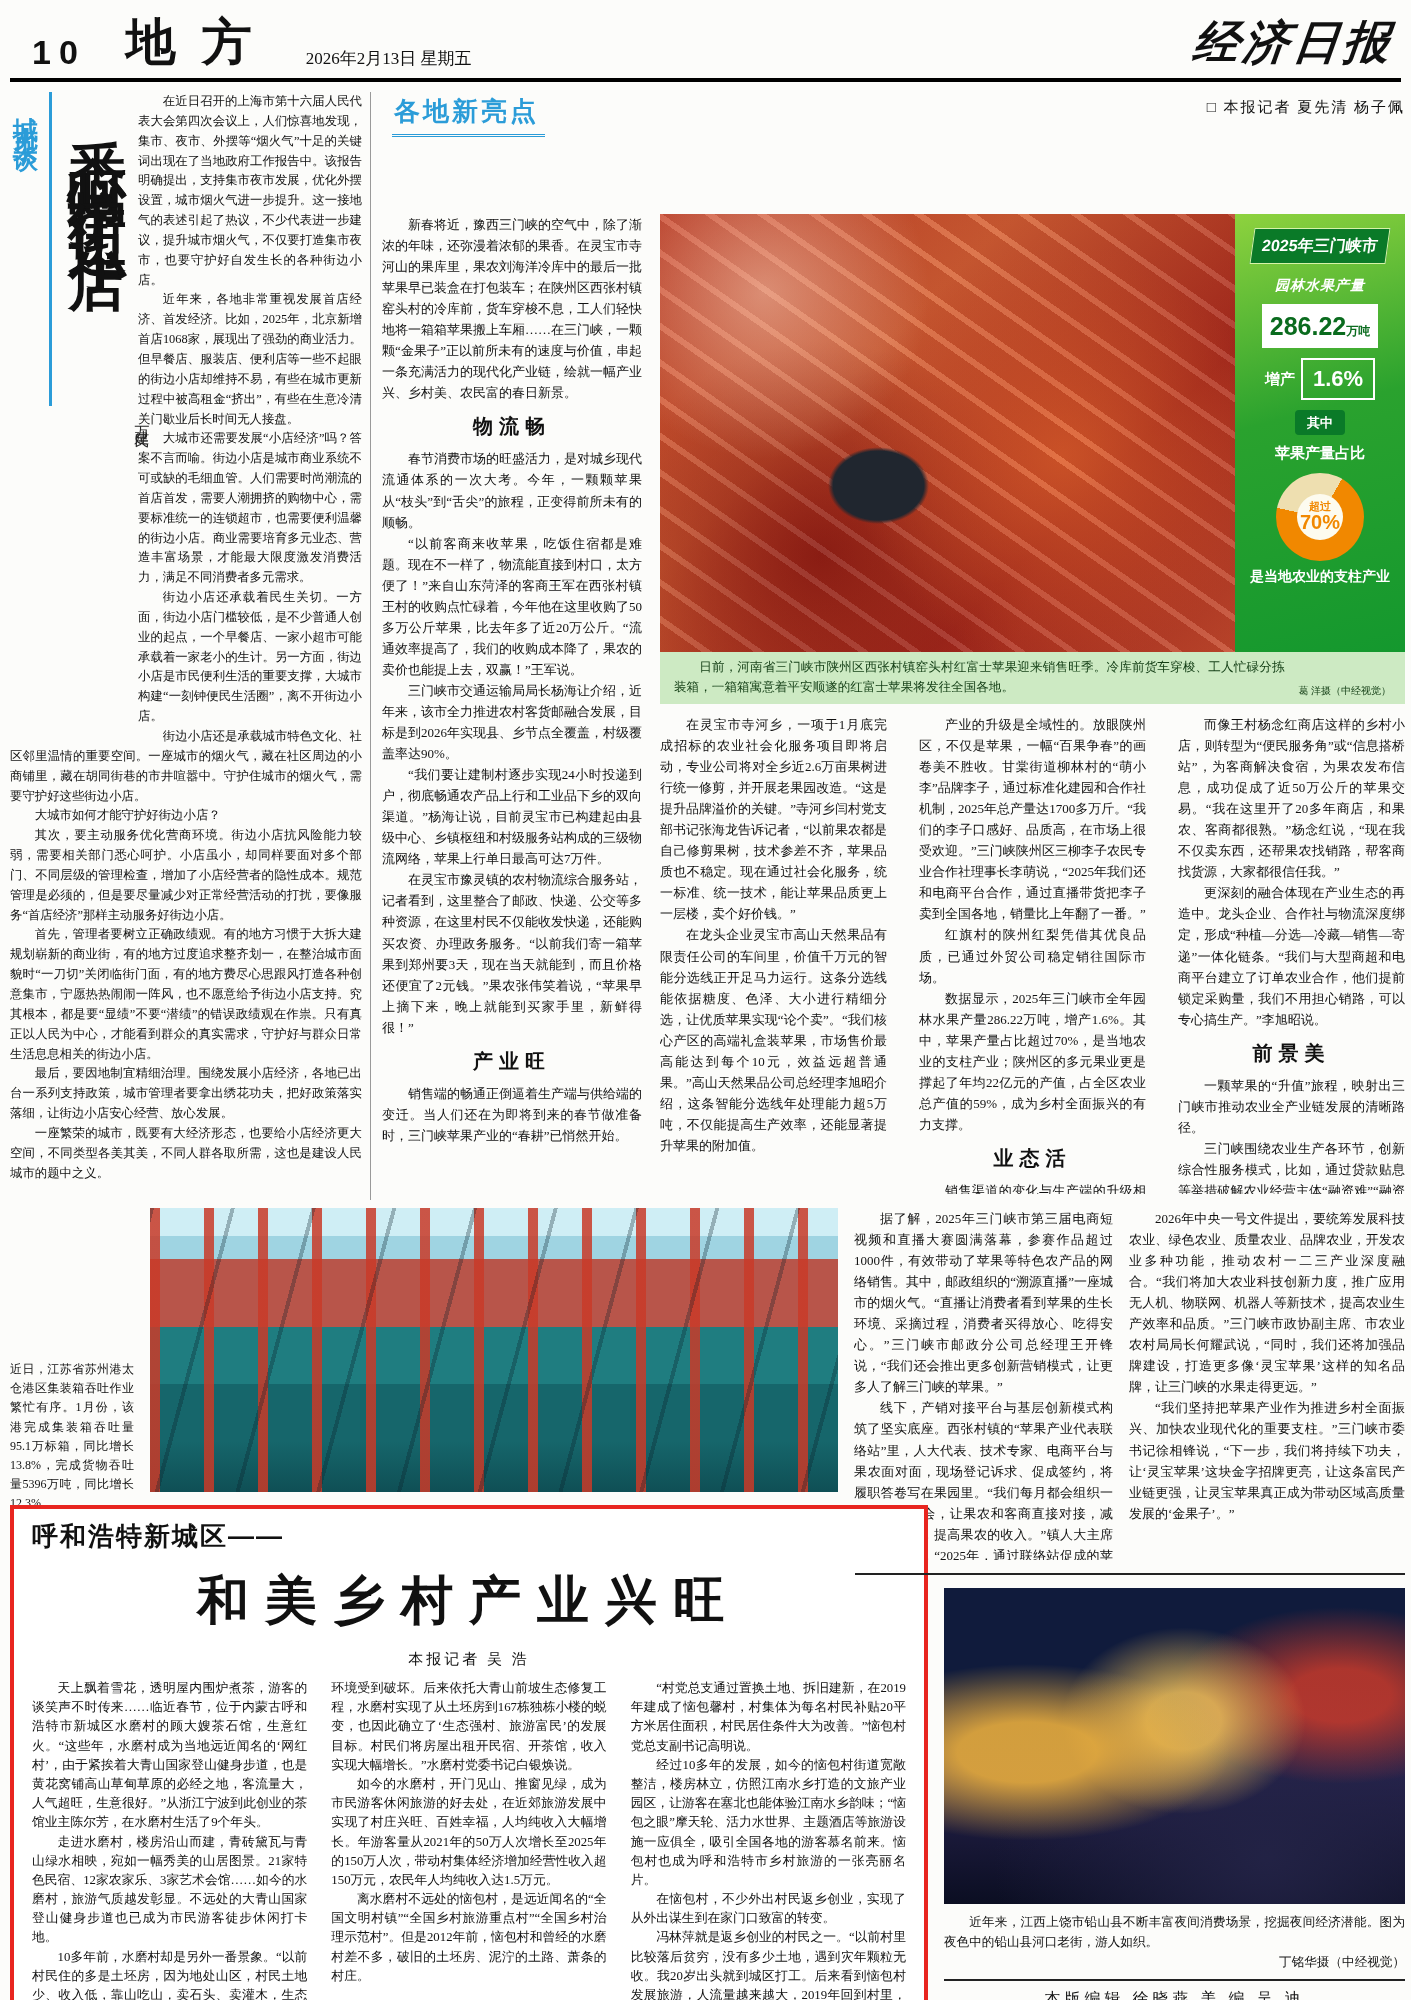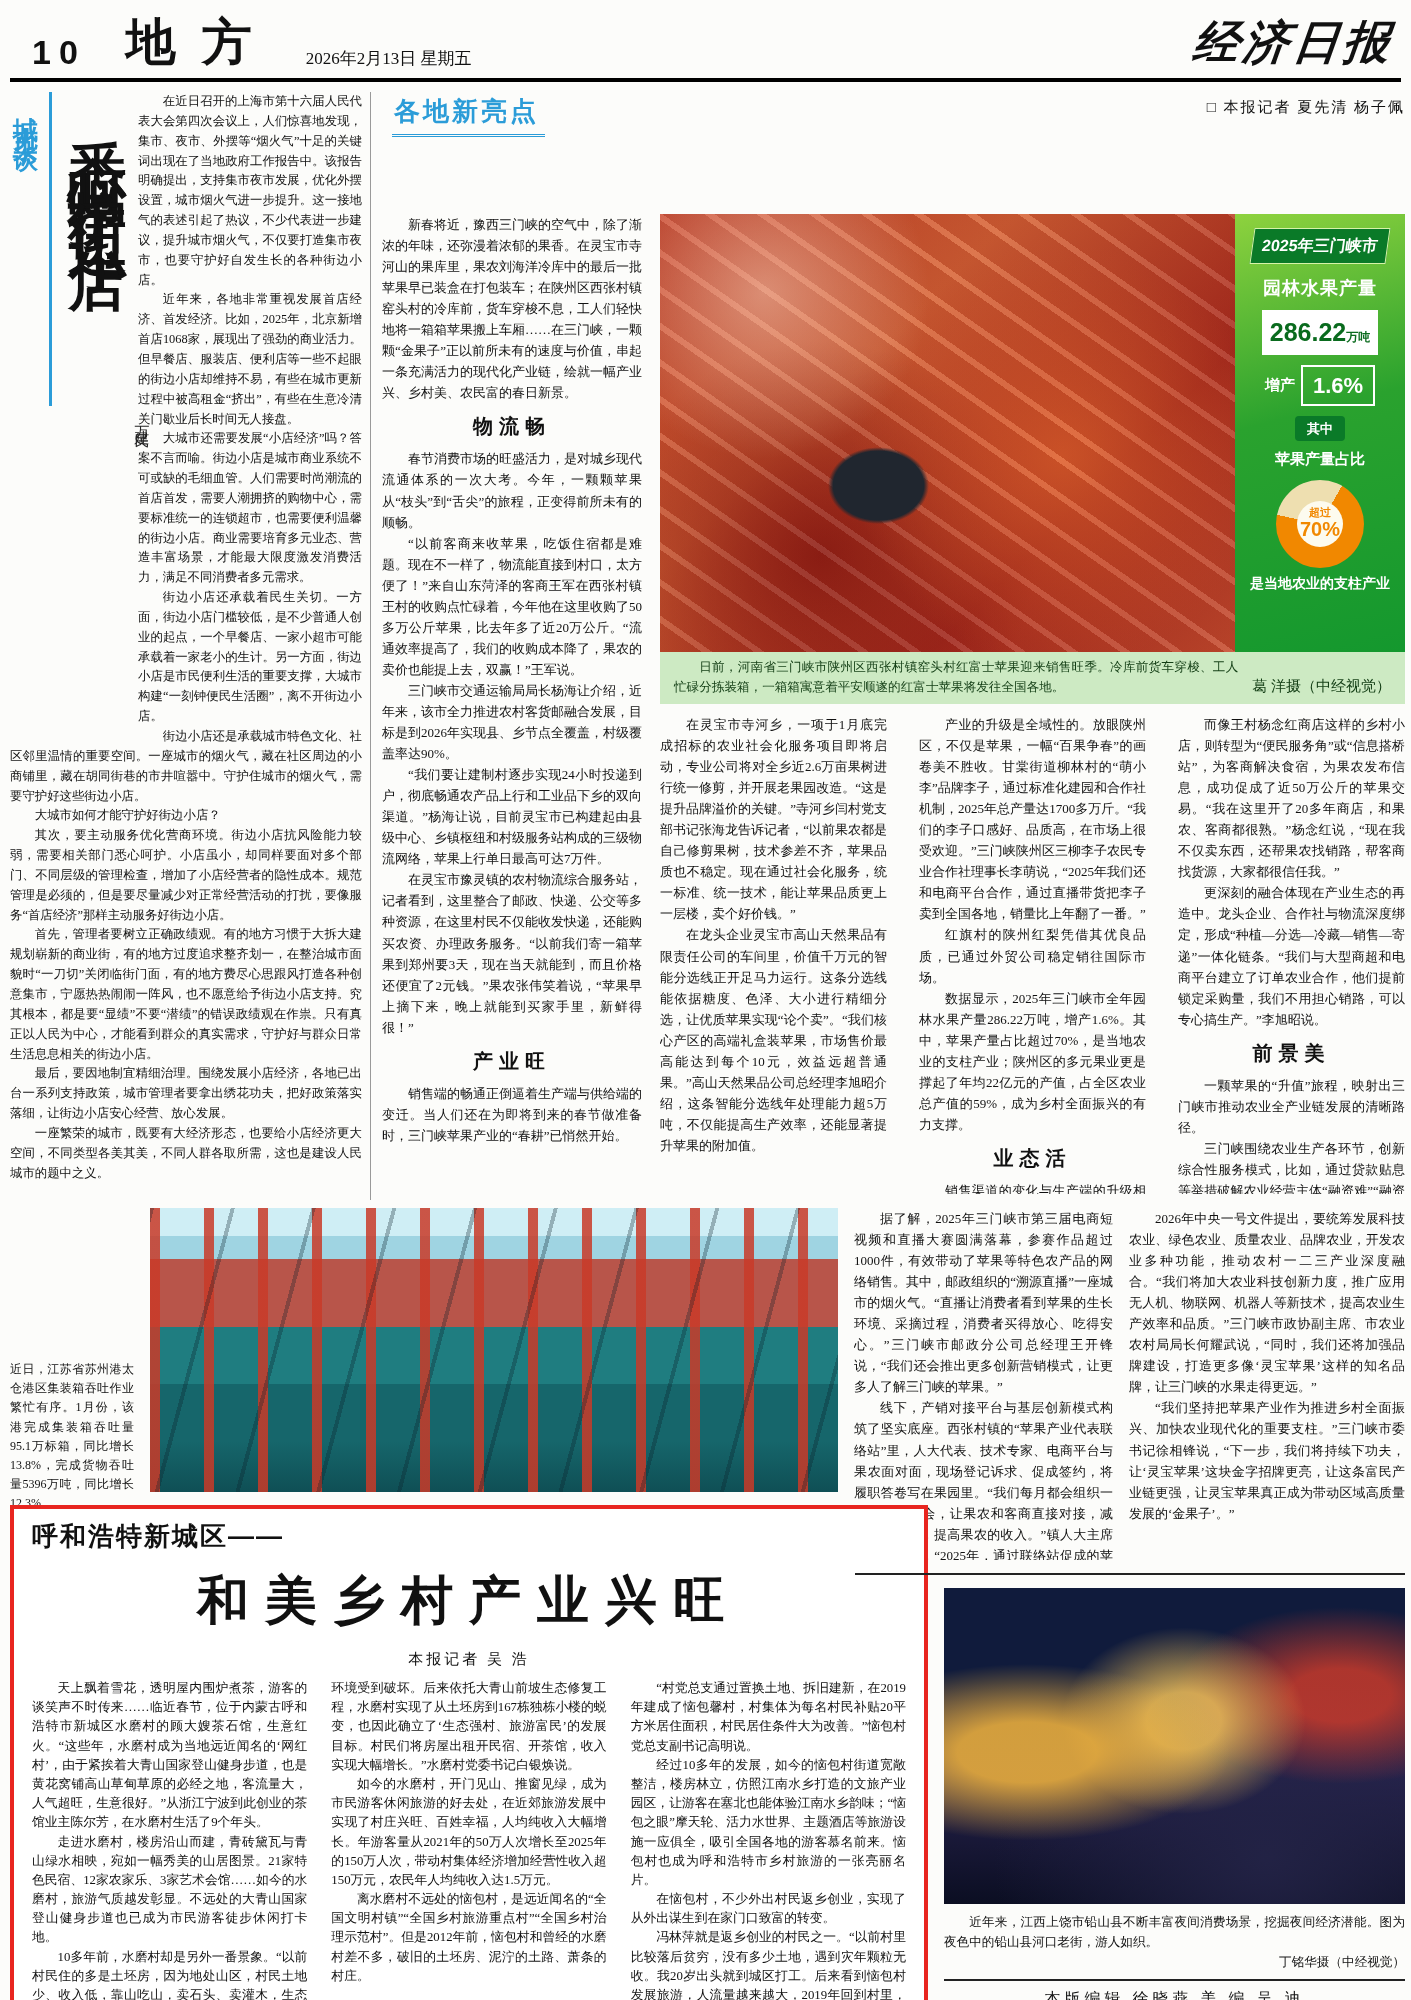--- a/index.html
+++ b/index.html
@@ -39,38 +39,38 @@
       radial-gradient(circle at 18% 18%, rgba(255,225,205,.45), transparent 28%),
       radial-gradient(ellipse at 38% 62%, #20262f 0 9%, transparent 10%),
       repeating-linear-gradient(35deg, rgba(120,20,10,.22) 0 24px, rgba(255,255,255,.10) 24px 30px),
       radial-gradient(circle at 70% 55%, #e0622f, transparent 45%),
       radial-gradient(circle at 28% 78%, #8f1f16, transparent 40%),
       linear-gradient(135deg,#c8452c,#d9683a 35%,#a92c20 70%,#c85032);}
   .infographic{width:170px;flex:none;background:linear-gradient(165deg,#8ed23e 0%,#2aa22e 45%,#14982e 100%);
       color:#fff;text-align:center;padding:14px 8px 8px;box-sizing:border-box;font-family:"Liberation Sans",sans-serif;}
   .ig-badge{display:inline-block;background:#0a7a28;border:1px solid #d7f3a8;color:#fff;font-weight:800;font-size:16px;
       padding:4px 9px;transform:skewX(-8deg);margin-bottom:10px;white-space:nowrap;}
-  .ig-metric{font-weight:800;font-size:18px;letter-spacing:1px;}
+  .ig-metric{font-weight:800;font-size:14px;letter-spacing:1px;font-style:italic;}
   .ig-valuebox{background:#fff;color:#0a6b1e;display:inline-block;padding:2px 8px;margin:7px 0 10px;font-weight:800;}
   .ig-value{font-size:25px;} .ig-unit{font-size:12px;font-weight:700;}
   .ig-growth{display:flex;align-items:center;justify-content:center;gap:6px;margin-bottom:8px;}
   .ig-growth-label{font-weight:800;font-size:15px;}
   .ig-growth-box{border:2px solid #fff;padding:1px 10px;font-weight:800;font-size:22px;}
   .ig-among{display:inline-block;background:#0a7a28;padding:2px 12px;border-radius:4px;font-weight:800;font-size:13px;margin:2px 0 6px;}
   .ig-share{font-weight:800;font-size:15px;}
   .donut{width:88px;height:88px;border-radius:50%;margin:8px auto 6px;position:relative;
       background:conic-gradient(from 30deg,#f18800 0 252deg,#eedfb0 252deg 360deg);}
   .donut-hole{position:absolute;inset:21px;background:#fdfbef;border-radius:50%;display:flex;flex-direction:column;
       align-items:center;justify-content:center;color:#f18800;line-height:1.05;}
   .donut-prefix{font-size:11px;font-weight:800;} .donut-val{font-size:20px;font-weight:900;}
   .ig-foot{font-weight:800;font-size:14px;line-height:1.35;margin-top:4px;}
   .caption-box{height:52px;background:#cdeac3;color:#123d14;display:flex;gap:14px;align-items:flex-start;
       padding:6px 14px;box-sizing:border-box;font-size:12.6px;line-height:1.55;}
   .caption-box .cap{flex:1;text-align:justify;text-indent:2em;margin:0;}
-  .caption-box .credit{white-space:nowrap;align-self:flex-end;font-size:15px;}
+  .caption-box .credit{white-space:nowrap;align-self:flex-end;font-size:10px;}
   .mid-cols{display:flex;gap:32px;margin-top:10px;height:480px;overflow:hidden;}
   .mcol{flex:1;overflow:hidden;min-width:0;}
   .subhead{text-align:center;font:700 20px "Liberation Sans",sans-serif;margin:10px 0 8px;letter-spacing:6px;}
   
   .row3{position:absolute;left:10px;top:1208px;width:1395px;height:358px;display:flex;gap:16px;}
   .port-cap{width:124px;flex:none;font-size:12px;line-height:1.6;text-align:justify;padding-top:152px;box-sizing:border-box;}
   .port-credit{text-align:right;margin-top:2px;}
   .photo-port{width:688px;flex:none;height:284px;background:
       repeating-linear-gradient(105deg, rgba(10,30,40,.30) 0 4px, transparent 4px 78px),
       repeating-linear-gradient(90deg, rgba(201,58,40,.85) 0 10px, transparent 10px 54px),

